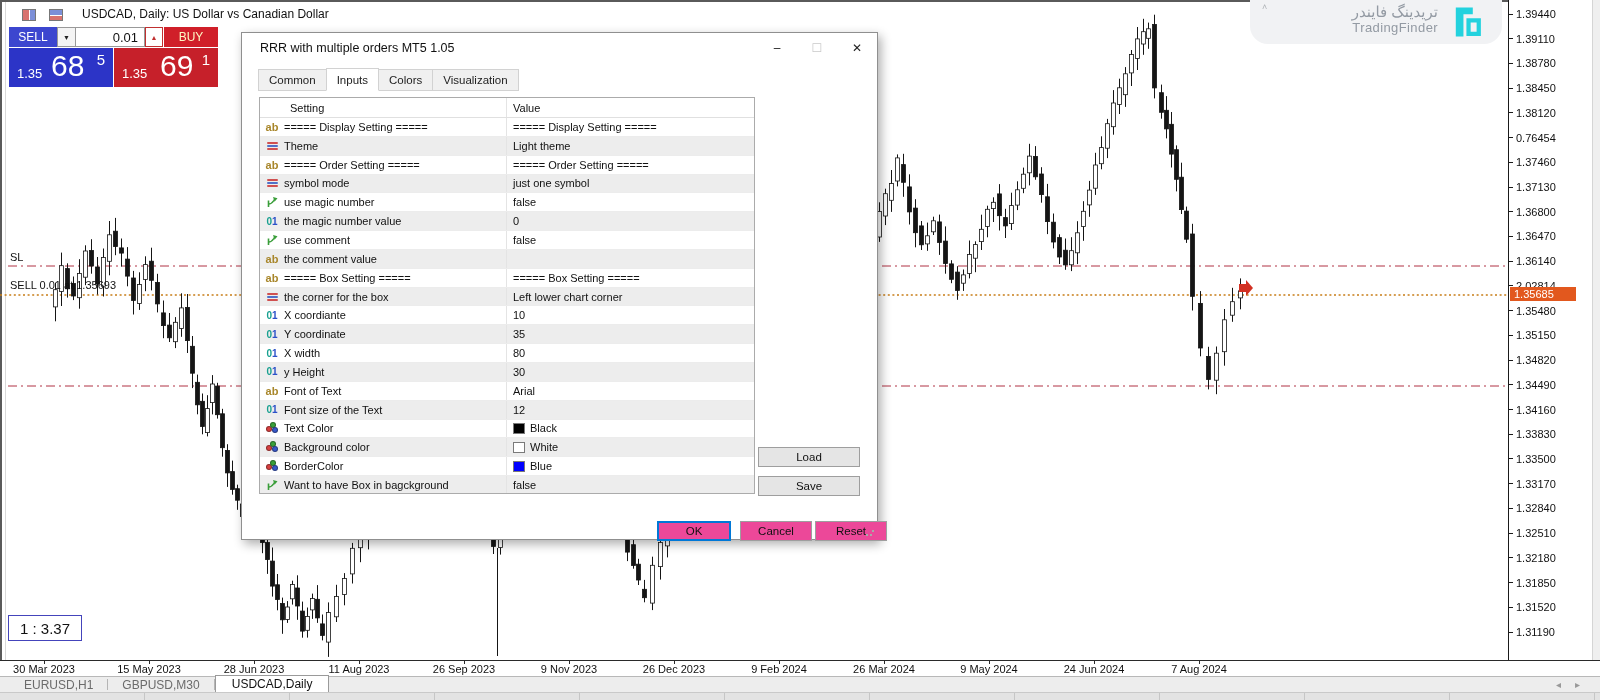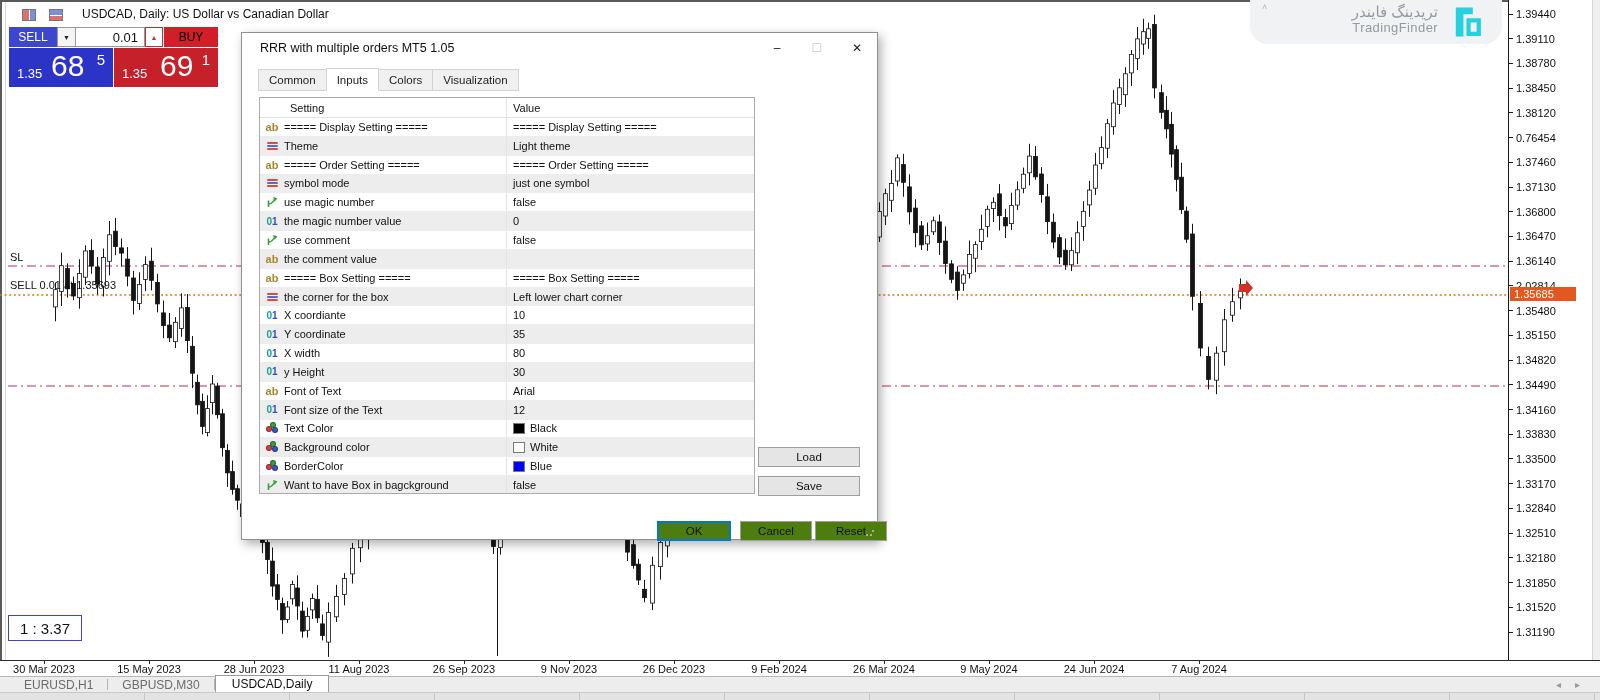--- a/index.html
+++ b/index.html
@@ -51,21 +51,21 @@
   
   .trade-panel{position:absolute;left:9px;top:27px;z-index:3;font-family:"Liberation Sans",sans-serif;}
   .tp-row1{display:flex;height:20px;}
   .sell-btn{width:48px;color:#fff;font-size:12px;display:flex;align-items:center;justify-content:center;}
   .dd-btn{width:19px;background:#f4f4f4;border:1px solid #999;box-sizing:border-box;font-size:7px;color:#222;
           display:flex;align-items:center;justify-content:center;}
   .vol-box{width:69px;background:#fff;border:1px solid #999;border-left:none;box-sizing:border-box;
            font-size:13px;display:flex;align-items:center;justify-content:flex-end;padding-right:6px;}
   .up-btn{width:18px;background:#fff;border:1px solid #c03030;box-sizing:border-box;font-size:7px;color:#c03030;
           display:flex;align-items:center;justify-content:center;}
-  .buy-btn{width:54px;color:#000000;font-size:12px;display:flex;align-items:center;justify-content:center;margin-left:1px;}
+  .buy-btn{width:54px;color:#fef9c3;font-size:12px;display:flex;align-items:center;justify-content:center;margin-left:1px;}
   .tp-row2{display:flex;height:39px;margin-top:1px;}
   .px-box{width:104px;color:#fff;position:relative;}
   .px-box .small{position:absolute;left:8px;bottom:6px;font-size:13px;}
   .px-box .big{position:absolute;left:42px;top:1px;font-size:30px;font-weight:400;}
   .px-box .sup{position:absolute;right:8px;top:3px;font-size:15px;}
   .px-box.red{margin-left:1px;}
   .px-box.red .big{left:46px;}
 
   
   .sl-label{position:absolute;left:10px;top:251px;font-size:11px;z-index:2;}
@@ -112,21 +112,21 @@
   .i-enum i{display:block;height:2px;margin:1px 0;border-radius:1px;}
   .i-enum i:nth-child(1){background:#d05050;width:11px;}
   .i-enum i:nth-child(2){background:#5070c8;width:11px;}
   .i-enum i:nth-child(3){background:#d05050;width:11px;}
   .i-col{position:relative;display:inline-block;width:13px;height:12px;}
   .i-col i{position:absolute;width:6px;height:6px;border-radius:50%;border:1px solid rgba(0,0,0,.35);box-sizing:border-box;}
   .swatch{display:inline-block;width:12px;height:11px;border:1px solid #7a7a7a;margin-right:5px;box-sizing:border-box;}
   .side-btn{position:absolute;left:516px;width:102px;height:20px;background:#e5e5e5;border:1px solid #9e9e9e;
             font-size:11.5px;display:flex;align-items:center;justify-content:center;box-sizing:border-box;}
   #btn-load{top:414px;} #btn-save{top:443px;}
-  .foot-btn{position:absolute;top:488px;height:20px;background:#4d7c0f;border:1px solid #9e9e9e;
+  .foot-btn{position:absolute;top:488px;height:20px;background:#ec4899;border:1px solid #9e9e9e;
             font-size:11.5px;display:flex;align-items:center;justify-content:center;box-sizing:border-box;}
   #btn-ok{left:415px;width:74px;border:1px solid #0078d7;box-shadow:inset 0 0 0 1px #0078d7;}
   #btn-cancel{left:498px;width:72px;}
   #btn-reset{left:573px;width:72px;}
   .grip{position:absolute;right:2px;bottom:2px;width:10px;height:10px;
         background-image:radial-gradient(circle at 2px 8px,#aaa 1px,transparent 1.2px),
                          radial-gradient(circle at 6px 8px,#aaa 1px,transparent 1.2px),
                          radial-gradient(circle at 8px 4px,#aaa 1px,transparent 1.2px);}
 </style>
 </head>

